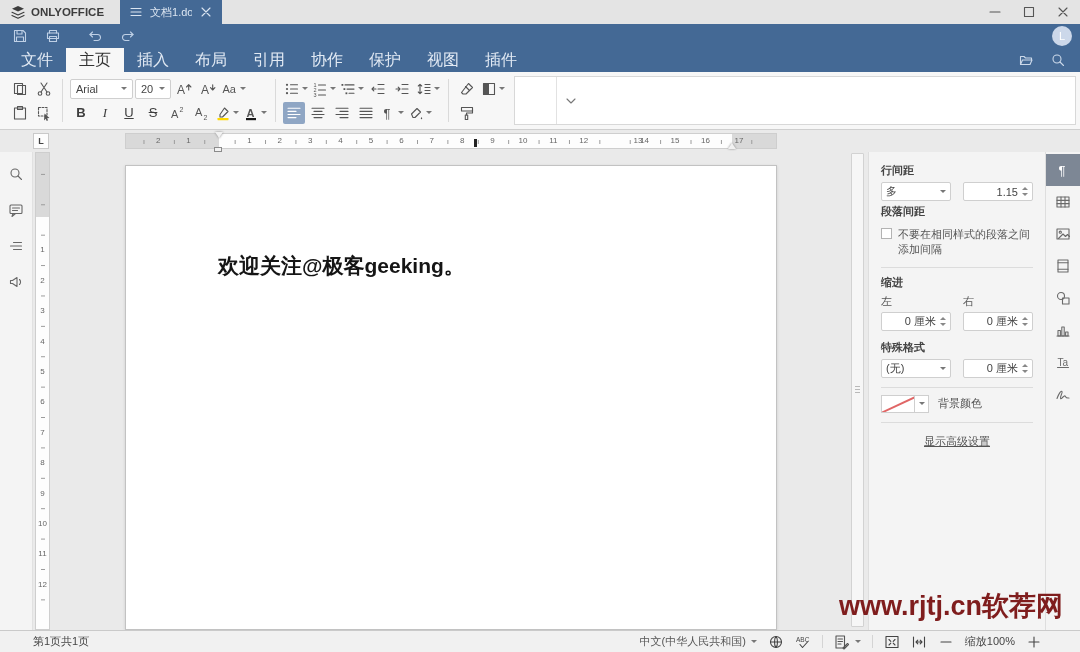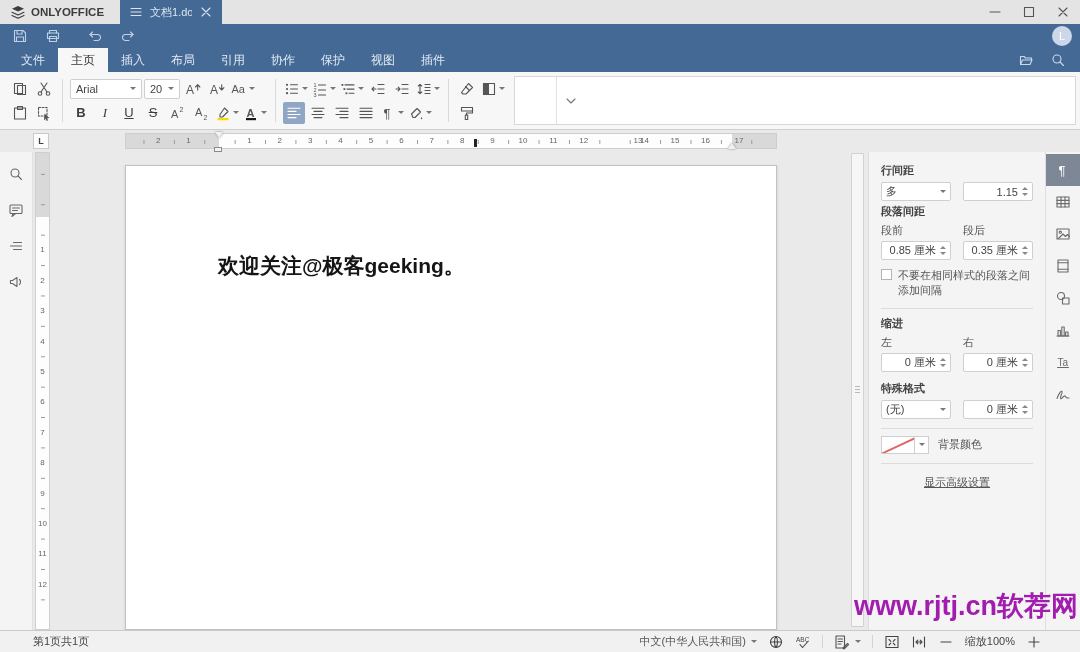--- a/index.html
+++ b/index.html
@@ -17,21 +17,21 @@
   .doc-tab .tab-label{flex:1;white-space:nowrap;overflow:hidden;}
   .win-controls{margin-left:auto;display:flex;}
   .win-btn{width:34px;height:24px;display:flex;align-items:center;justify-content:center;color:#555;}
 
   
   .qa-row{height:24px;background:var(--header);display:flex;align-items:center;position:relative;color:#bfd0e6;}
   .qa-btn{width:26px;height:22px;display:flex;align-items:center;justify-content:center;margin-left:7px;}
   .qa-btn.sep{margin-left:16px;}
   .doc-title{position:absolute;left:0;right:0;text-align:center;color:#fff;font-size:12px;pointer-events:none;}
   .avatar{position:absolute;right:8px;top:2px;width:20px;height:20px;border-radius:50%;background:#ccd8ea;color:#fff;font-size:11px;display:flex;align-items:center;justify-content:center;}
-  .menu-row{height:24px;background:var(--header);display:flex;align-items:stretch;color:#e2eaf4;font-size:12px;padding-left:8px;}
+  .menu-row{height:24px;background:var(--header);display:flex;align-items:stretch;color:#e2eaf4;font-size:16px;padding-left:8px;}
   .menu-item{padding:0 13px;display:flex;align-items:center;cursor:default;}
   .menu-item.active{background:#f7f7f7;color:#333;}
   .menu-right{margin-left:auto;display:flex;align-items:center;gap:16px;padding-right:14px;color:#ccd9ea;}
 
   
   .toolbar{height:58px;background:#f7f7f7;border-bottom:1px solid #cfcfcf;display:flex;align-items:stretch;padding:4px 4px 4px 6px;color:#555;}
   .tb-group{display:flex;flex-direction:column;justify-content:space-between;padding:1px 3px;}
   .tb-row{display:flex;align-items:center;height:23px;gap:2px;}
   .tb-btn{min-width:22px;height:22px;display:flex;align-items:center;justify-content:center;border-radius:2px;gap:2px;padding:0 1px;}
   .tb-btn.active{background:var(--selbtn);color:#fff;}
@@ -97,21 +97,21 @@
   .right-rail{width:35px;background:#f4f4f4;border-left:1px solid #dedede;display:flex;flex-direction:column;align-items:center;padding-top:2px;color:#6a6a6a;}
   .rr-btn{width:35px;height:32px;display:flex;align-items:center;justify-content:center;}
   .rr-btn.active{background:var(--activeicon);color:#fff;}
 
   
   .status-bar{height:22px;background:#f1f1f1;border-top:1px solid #cacaca;display:flex;align-items:center;font-size:11px;color:#444;padding:0 38px 0 33px;position:relative;z-index:5;}
   .sb-right{margin-left:auto;display:flex;align-items:center;gap:11px;}
   .st-sep{width:1px;height:13px;background:#d4d4d4;}
   .st-btn{display:flex;align-items:center;gap:5px;color:#555;text-align:center;}
 
-  .watermark{position:absolute;right:2px;bottom:28px;font-size:27px;font-weight:bold;color:#a21caf;z-index:100;pointer-events:none;white-space:nowrap;}
+  .watermark{position:absolute;right:17px;bottom:28px;font-size:27px;font-weight:bold;color:#7f1d1d;z-index:100;pointer-events:none;white-space:nowrap;}
 </style>
 </head>
 <body>
 
 <div class="app">
 
   <div class="top-strip">
     <div class="logo">
       <span class="ic">
           <svg viewBox="0 0 16 16" width="16" height="16" fill="none" stroke="currentColor" stroke-width="1.1" stroke-linecap="round" stroke-linejoin="round">
@@ -260,21 +260,21 @@
                 <rect x="2.5" y="2.5" width="8.5" height="8.5" stroke-dasharray="2 1.5"></rect>
                 <path d="M8.5 8.5l5 4.5-2.4.3 1 2-1.4.7-1-2.2-1.7 1.7z" fill="currentColor" stroke="none"></path>
               </svg>
             </span>
           </div>
         </div>
     </div>
     <div class="tb-sep"></div>
     <div class="tb-group">
       <div class="tb-row">
-        <div class="fselect" style="width:72px;">
+        <div class="fselect" style="width:63px;">
           <span class="val">Arial</span>
           <span class="chev"></span>
         </div>
         <div class="fselect" style="width:36px;">
           <span class="val">20</span>
           <span class="chev"></span>
         </div>
         <span id="r-font1" style="display:flex;gap:2px;">
             <div class="tb-btn">
               <span class="ic">
@@ -610,38 +610,20 @@
         <div class="fld">
           <span class="val">1.15</span>
           <span class="spin-arrows">
               <span class="tri-up"></span>
               <span class="tri-dn"></span>
             </span>
         </div>
       </div>
 
       <div class="sb-title" style="">段落间距</div>
-      <div class="sb-grid">
-        <span>段前</span>
-        <span>段后</span>
-        <div class="fld">
-          <span class="val">0.85 厘米</span>
-          <span class="spin-arrows">
-              <span class="tri-up"></span>
-              <span class="tri-dn"></span>
-            </span>
-        </div>
-        <div class="fld">
-          <span class="val">0.35 厘米</span>
-          <span class="spin-arrows">
-              <span class="tri-up"></span>
-              <span class="tri-dn"></span>
-            </span>
-        </div>
-      </div>
 
       <div class="sb-check">
         <span class="cbox"></span>
         <span>不要在相同样式的段落之间添加间隔</span>
       </div>
 
       <hr class="sb-hr">
 
       <div class="sb-title">缩进</div>
       <div class="sb-grid">

